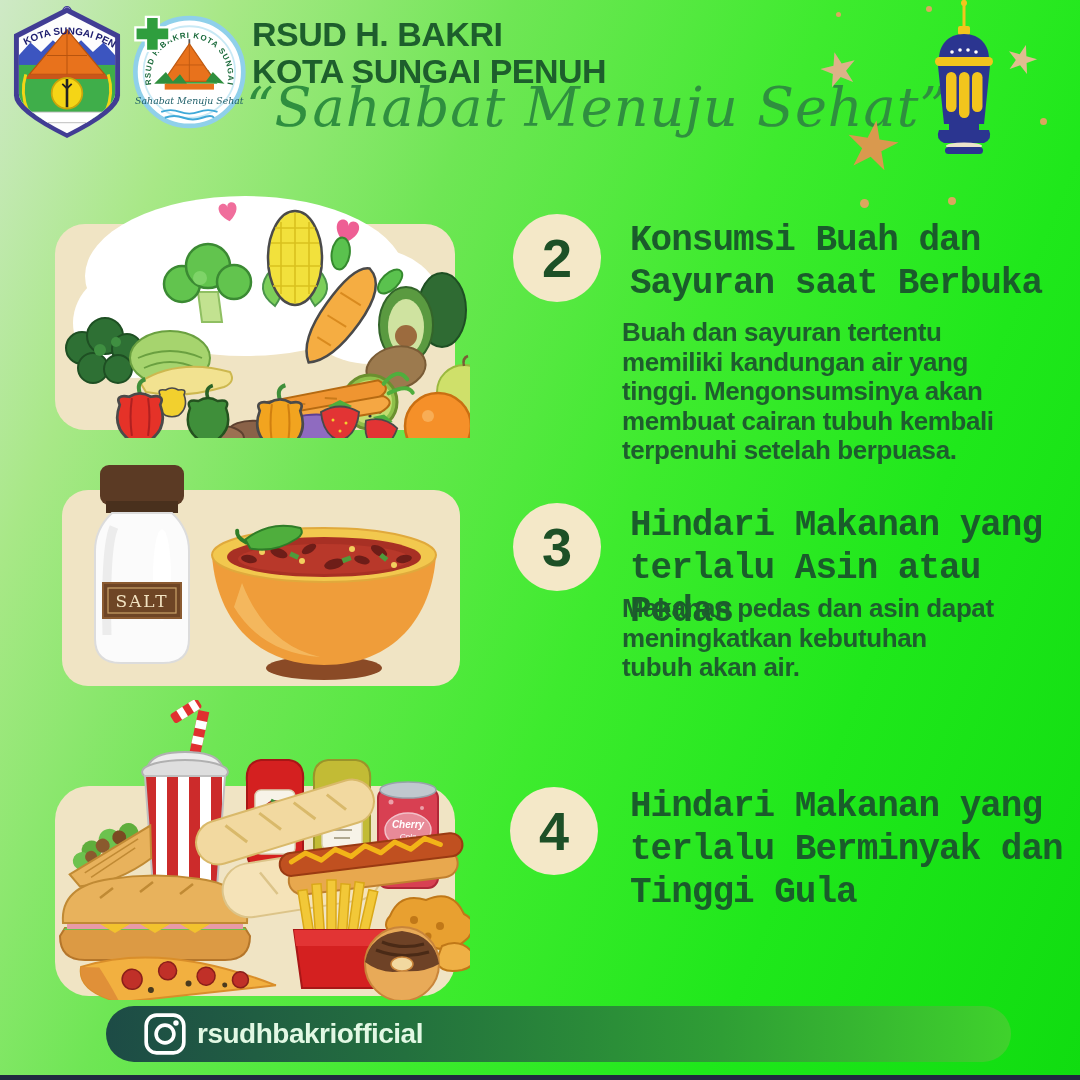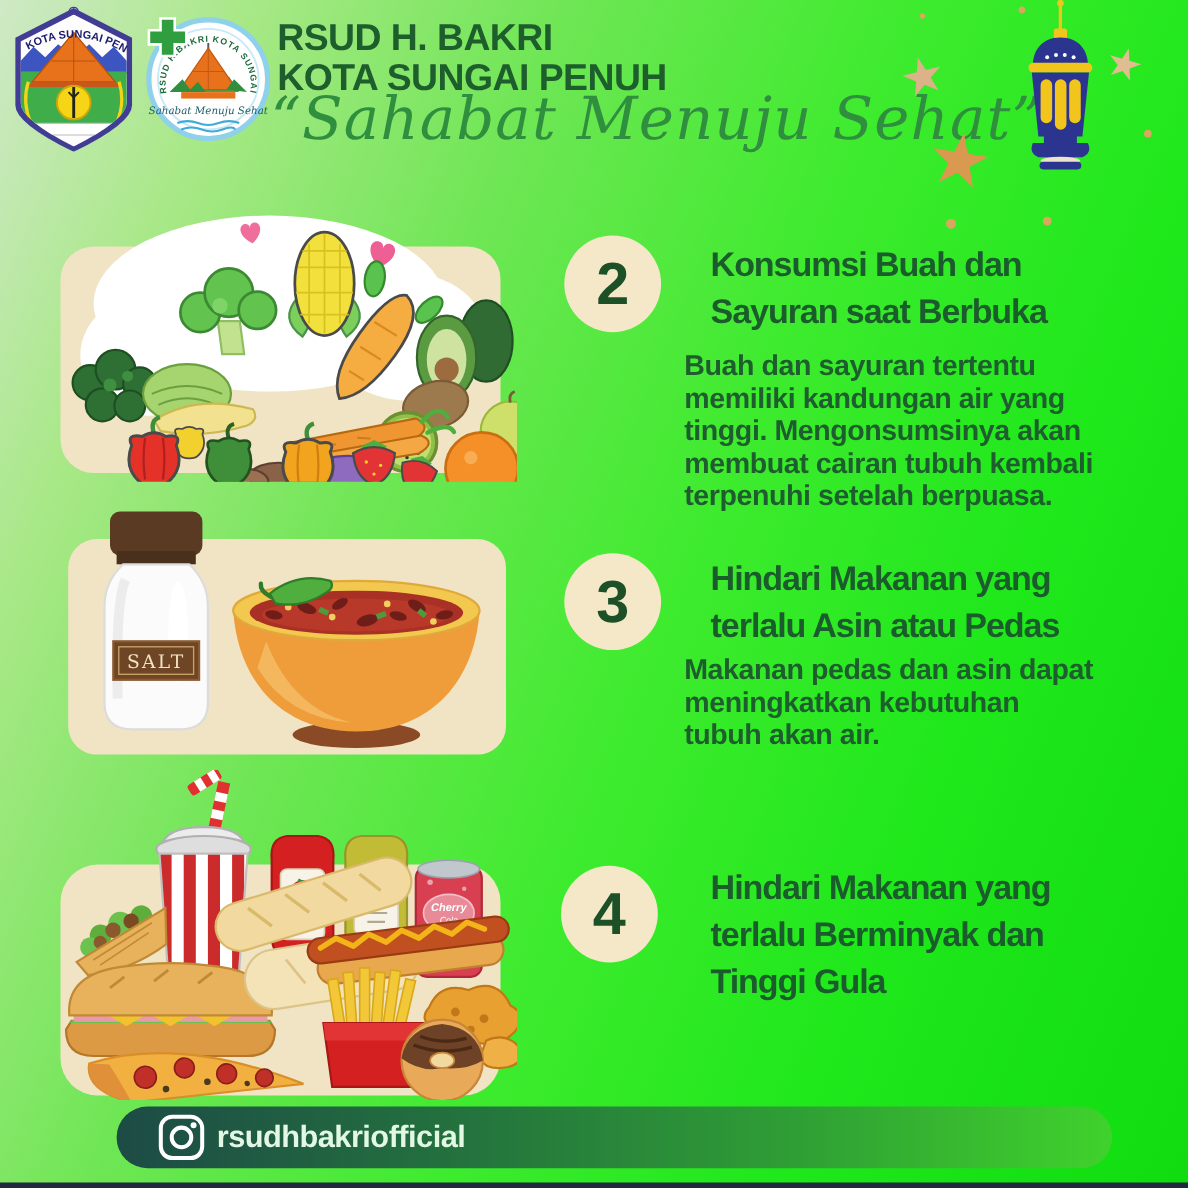--- a/index.html
+++ b/index.html
@@ -37,22 +37,22 @@
   .illo-fruits{left:40px;top:188px;}
   .illo-soup{left:62px;top:455px;}
   .illo-fastfood{left:40px;top:700px;}
   
   .num{position:absolute;width:88px;height:88px;border-radius:50%;background:#f4e8c8;
        display:flex;align-items:center;justify-content:center;
        font-size:54px;font-weight:bold;color:#1d5027;}
   .num2{left:513px;top:214px;}
   .num3{left:513px;top:503px;}
   .num4{left:510px;top:787px;}
-  .heading{position:absolute;left:646px;color:#1a5c2b;font-weight:bold;font-size:31px;
-           line-height:43px;letter-spacing:-1px;white-space:pre-line;}
+  .heading{position:absolute;left:630px;color:#1a5c2b;font-weight:bold;font-size:36px;
+           line-height:43px;letter-spacing:-1px;white-space:pre-line;font-family:Liberation Mono, monospace;}
   .h2{top:219px;} .h3{top:504px;} .h4{top:785px;}
   .body-text{position:absolute;left:622px;color:#1e5d2e;font-weight:bold;font-size:26px;
              line-height:29.5px;letter-spacing:-0.4px;white-space:pre-line;}
   .b2{top:318px;} .b3{top:594px;}
   
   .footer{position:absolute;left:106px;top:1006px;width:905px;height:56px;border-radius:36px;
           background:linear-gradient(90deg,#1d4b46 0%,#23703e 33%,#2f9e35 68%,#3fd22c 100%);
           display:flex;align-items:center;justify-content:space-between;
           padding:0 36px;box-sizing:border-box;color:#e2f8e4;font-weight:bold;}
   .sgroup{display:flex;align-items:center;gap:9px;}

